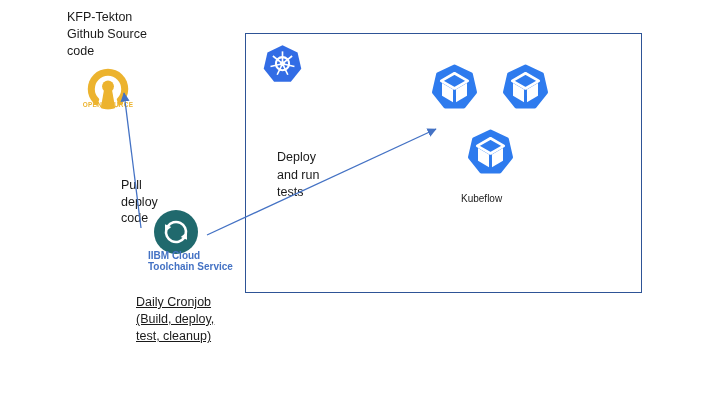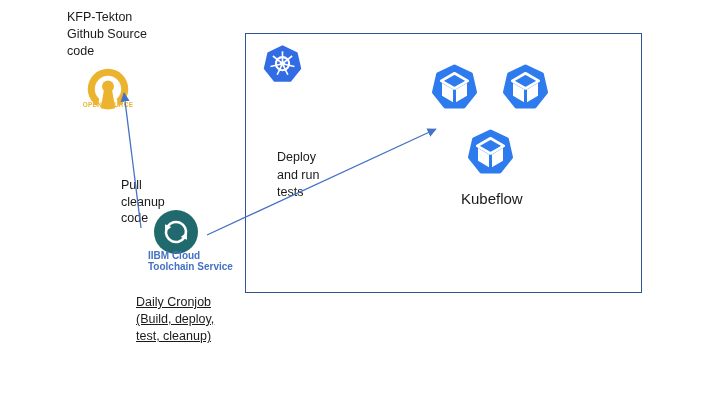--- a/index.html
+++ b/index.html
@@ -15,21 +15,21 @@
   *{margin:0;padding:0;box-sizing:border-box;}
   body{background:#fff;font-family:"Liberation Sans",sans-serif;}
   .canvas{position:relative;width:714px;height:405px;background:#fff;overflow:hidden;}
 
   .lbl{position:absolute;white-space:pre-line;color:var(--text-dark);
        font-size:12.5px;line-height:17px;}
   .lbl-github{left:67px;top:9px;}
   .lbl-pull{left:121px;top:177px;line-height:16.5px;}
   .lbl-cron{left:136px;top:294px;text-decoration:underline;}
   .lbl-deploy{left:277px;top:149px;line-height:17.5px;}
-  .lbl-kubeflow{left:461px;top:190px;font-size:15px;}
+  .lbl-kubeflow{left:461px;top:190px;font-size:10px;}
 
   .caption{position:absolute;font-weight:bold;}
   .cap-os{left:76px;top:101px;width:64px;text-align:center;
           font-size:6.4px;letter-spacing:.3px;color:var(--open-source-gold);}
   .cap-tc{left:148px;top:250px;font-size:10px;line-height:11px;
           color:var(--caption-blue);white-space:pre-line;}
 
   .cluster-box{position:absolute;left:245px;top:33px;width:397px;height:260px;
                border:1.5px solid var(--box-border);background:transparent;}
 
@@ -81,21 +81,21 @@
       <g clip-path="url(#osClip)">
         <polygon class="os-white" points="37,48 63,48 77,100 23,100"></polygon>
         <polygon class="os-gold" points="41,51 59,51 67.5,100 32.5,100"></polygon>
       </g>
       <circle class="os-gold" cx="50" cy="44" r="13.5"></circle>
     </svg>
   </div>
   <div class="caption cap-os">OPEN SOURCE</div>
 
   <div class="lbl lbl-pull">Pull
-cleanup
+deploy
 code</div>
 
   <div class="icon ic-tc">
     <svg viewBox="0 0 44 44">
       <circle class="tc-bg" cx="22" cy="22" r="22"></circle>
       <g transform="rotate(25 22 22)">
         <path class="tc-stroke" d="M 31.85 20.26 A 10 10 0 0 0 12.15 20.26"></path>
         <path class="tc-stroke" d="M 12.15 23.74 A 10 10 0 0 0 31.85 23.74"></path>
         <polygon class="tc-fill" points="12.15,26.5 8.7,19.6 15.6,19.6"></polygon>
         <polygon class="tc-fill" points="31.85,17.5 28.4,24.4 35.3,24.4"></polygon>

